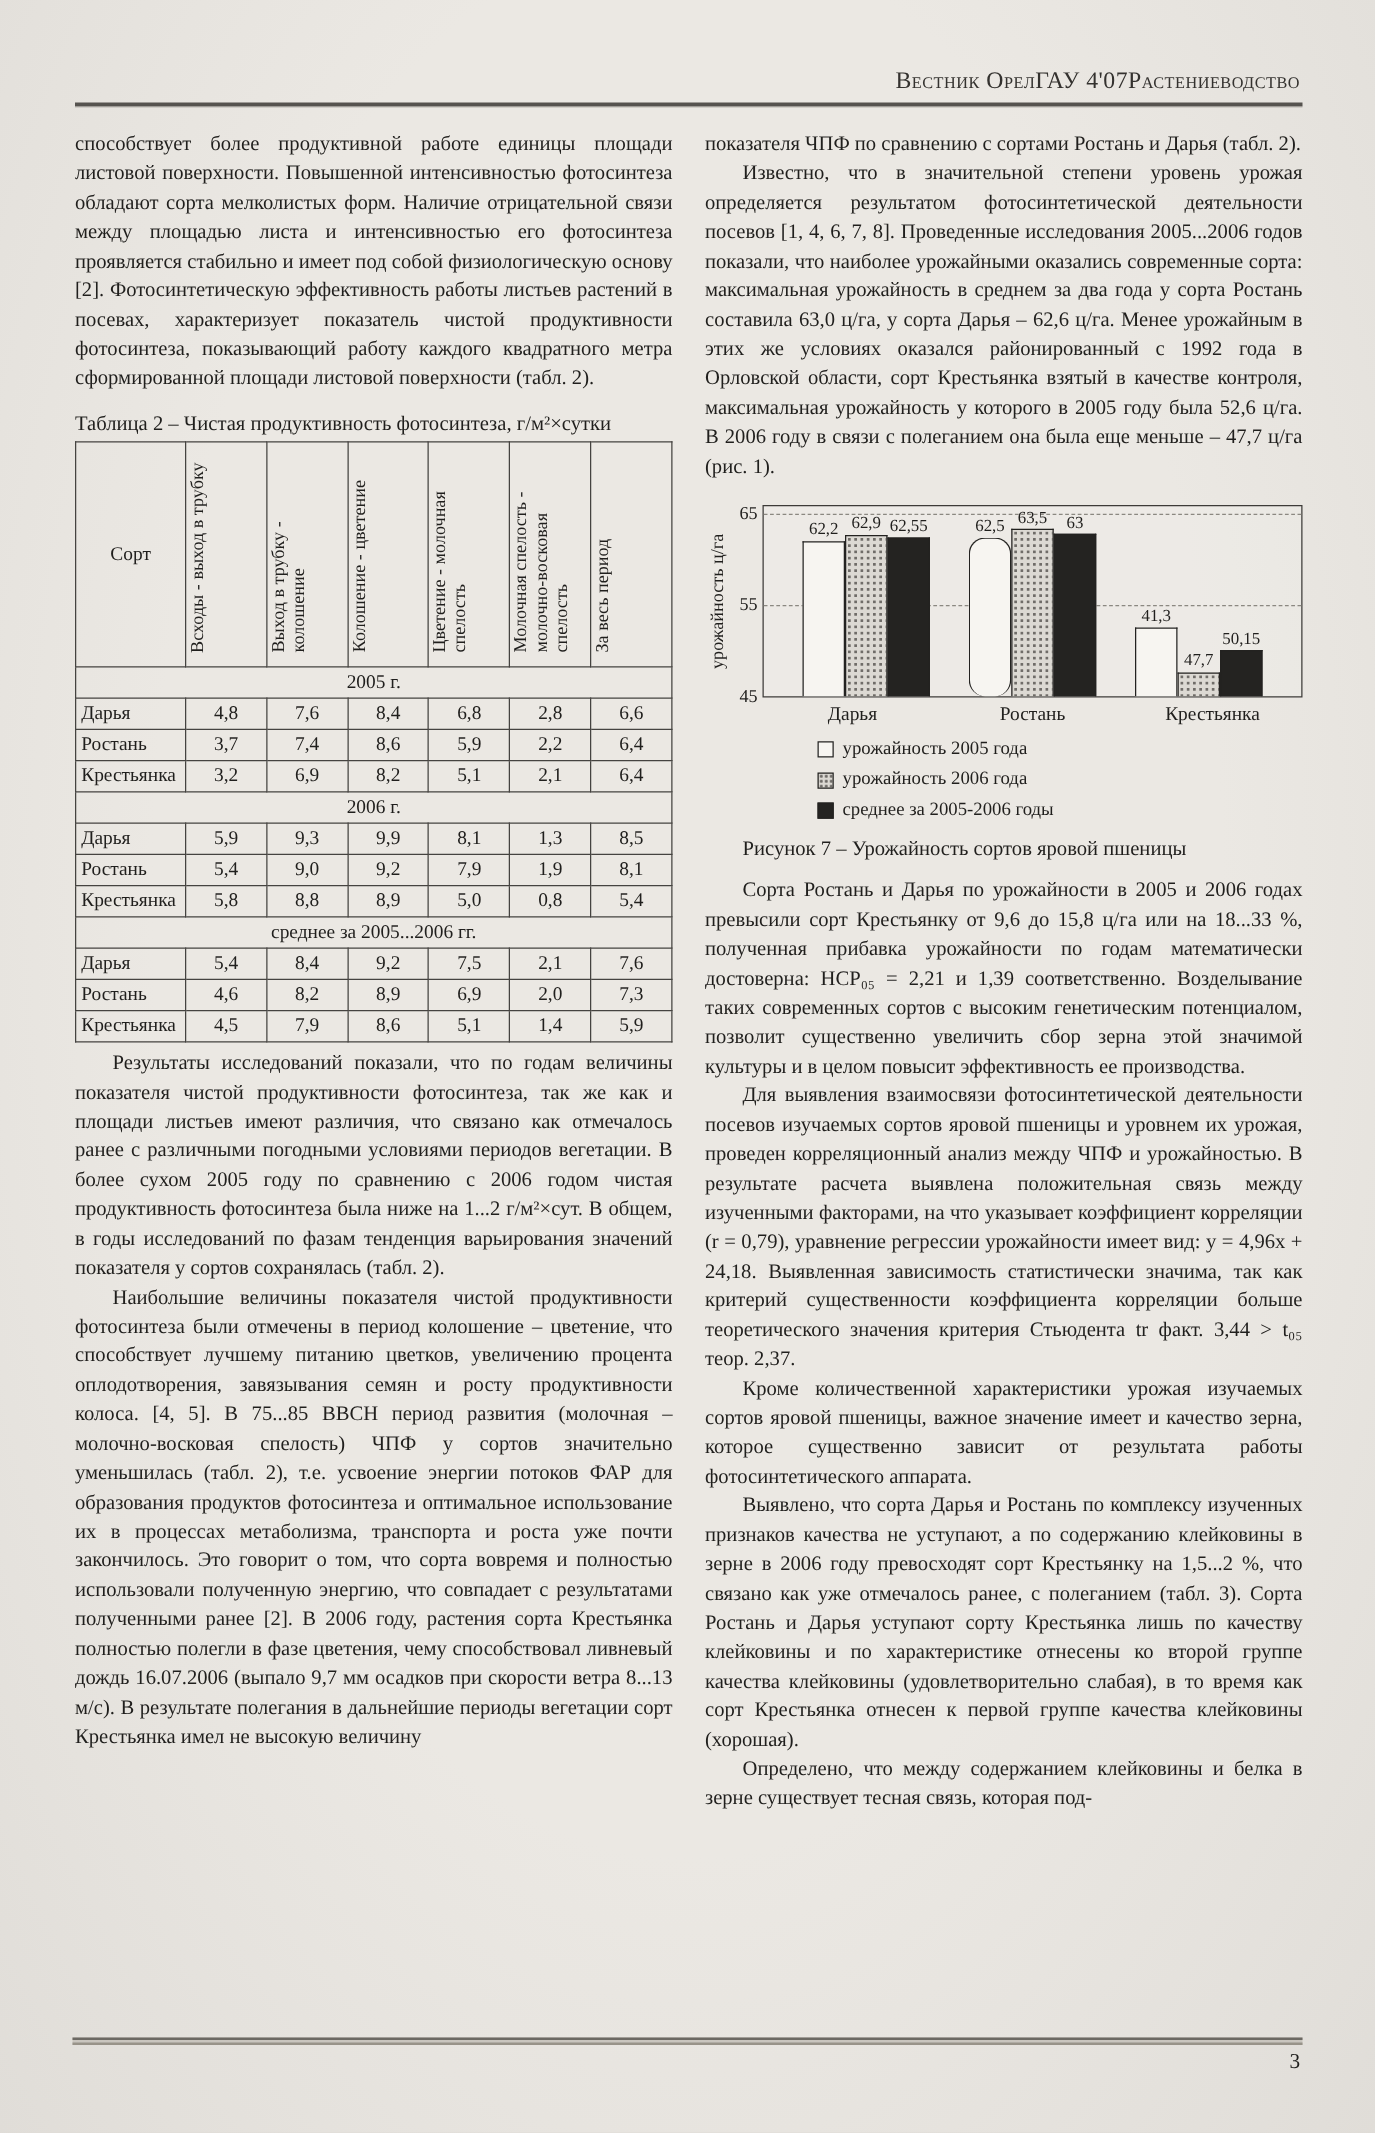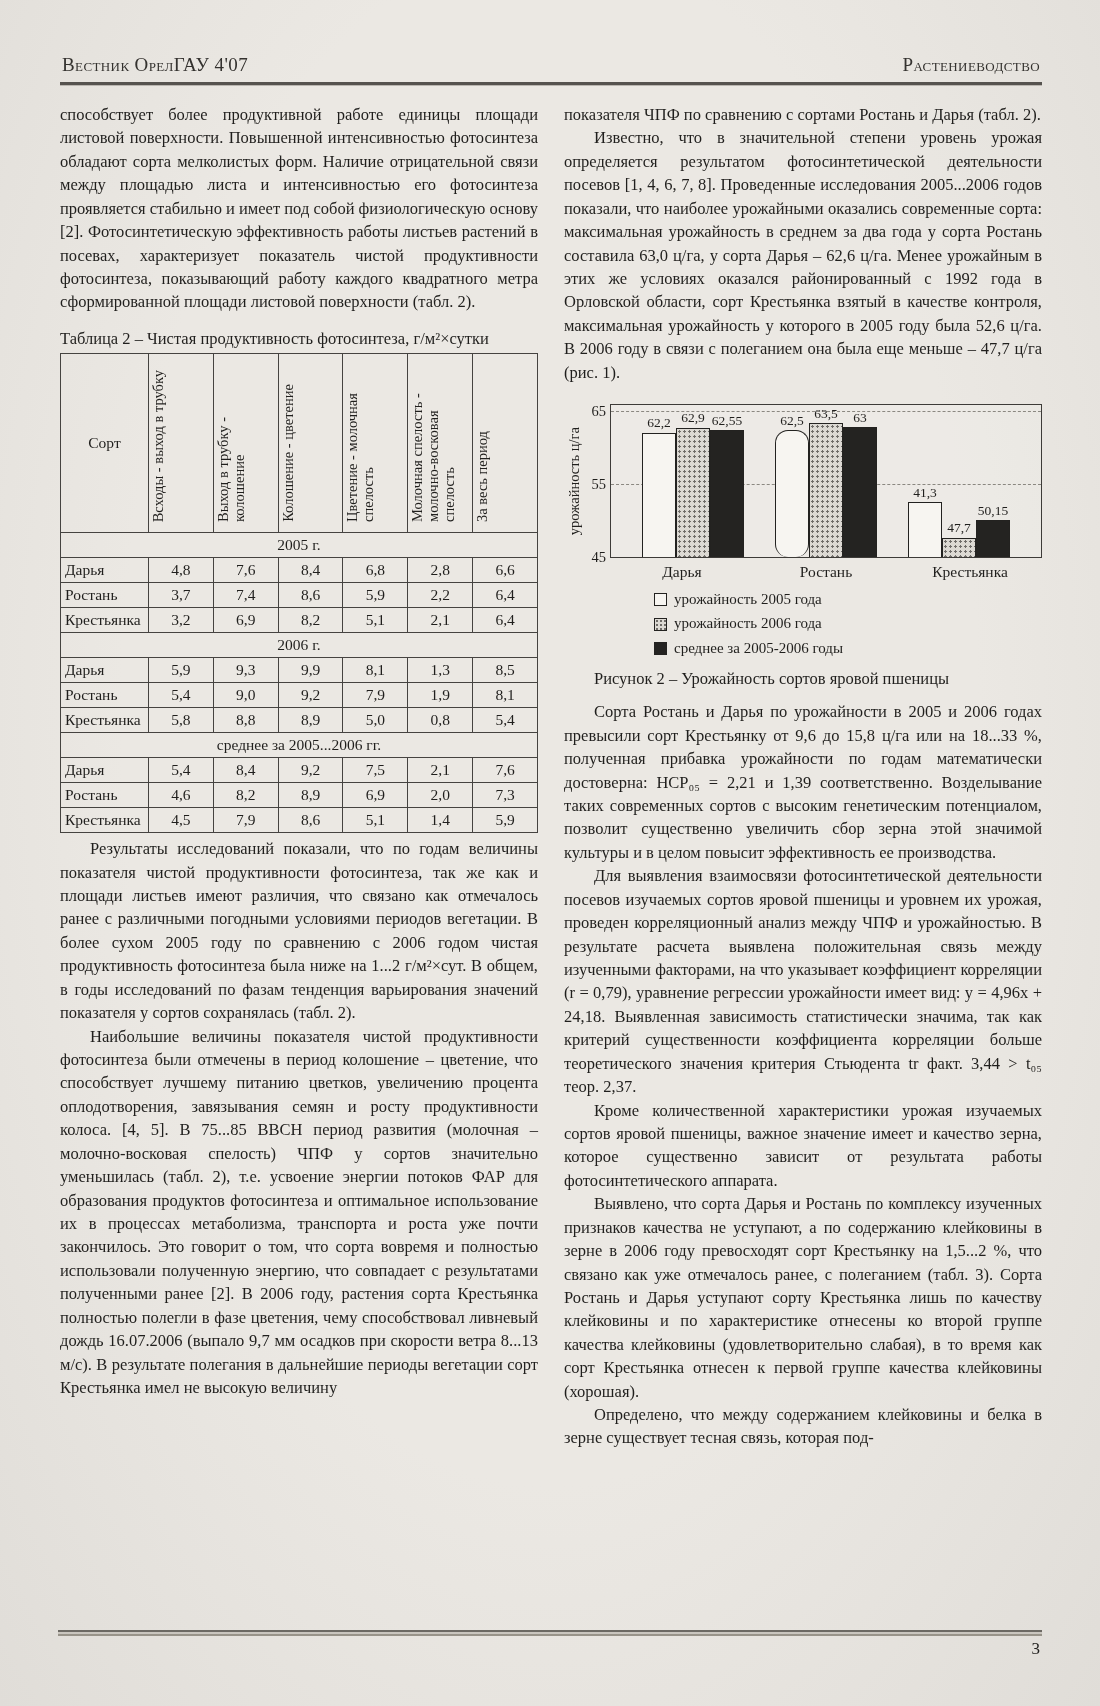--- a/index.html
+++ b/index.html
@@ -9,21 +9,21 @@
     background:#dfdcd7;
     font-family:"Liberation Serif","DejaVu Serif",serif;
     color:#201f1d;
   }
   .page {
     position:relative; width:1100px; height:1706px;
     padding:54px 58px 0 60px;
     background: radial-gradient(ellipse at 50% 42%, #ebe8e3 55%, #e0ddd8 100%);
     overflow:hidden;
   }
-  .hdr { display:flex; justify-content:space-between; align-items:baseline;
+  .hdr { display:flex; justify-content:flex-end; align-items:baseline;
     font-variant:small-caps; font-size:19px; letter-spacing:.4px; color:#34322f;
     padding:0 2px 6px 2px; }
   .hdr-rule { border-bottom:3px solid #56534f; box-shadow:0 1px 0 #bab6b0; }
   .cols { display:flex; gap:26px; margin-top:18px; }
   .col { width:479px; font-size:16.5px; line-height:1.42; text-align:justify; }
   .col p { text-indent:30px; }
   .col p.noindent { text-indent:0; }
   .mt { margin-top:4px; }
 
   
@@ -262,21 +262,21 @@
           </span>
           <span class="legend-item w2">
             <span class="sq sq1"></span>
             <span>урожайность 2006 года</span>
           </span>
           <span class="legend-item w3">
             <span class="sq sq2"></span>
             <span>среднее за 2005-2006 годы</span>
           </span>
         </div>
-        <div class="fig-caption">Рисунок 2 – Урожайность сортов яровой пшеницы</div>
+        <div class="fig-caption">Рисунок 7 – Урожайность сортов яровой пшеницы</div>
       </div>
 
       <p>Сорта Ростань и Дарья по урожайности в 2005 и 2006 годах превысили сорт Крестьянку от 9,6 до 15,8 ц/га или на 18...33 %, полученная прибавка урожайности по годам математически достоверна: НСР₀₅ = 2,21 и 1,39 соответственно. Возделывание таких современных сортов с высоким генетическим потенциалом, позволит существенно увеличить сбор зерна этой значимой культуры и в целом повысит эффективность ее производства.</p>
       <p>Для выявления взаимосвязи фотосинтетической деятельности посевов изучаемых сортов яровой пшеницы и уровнем их урожая, проведен корреляционный анализ между ЧПФ и урожайностью. В результате расчета выявлена положительная связь между изученными факторами, на что указывает коэффициент корреляции (r = 0,79), уравнение регрессии урожайности имеет вид: у = 4,96х + 24,18. Выявленная зависимость статистически значима, так как критерий существенности коэффициента корреляции больше теоретического значения критерия Стьюдента tr факт. 3,44 &gt; t₀₅ теор. 2,37.</p>
       <p>Кроме количественной характеристики урожая изучаемых сортов яровой пшеницы, важное значение имеет и качество зерна, которое существенно зависит от результата работы фотосинтетического аппарата.</p>
       <p>Выявлено, что сорта Дарья и Ростань по комплексу изученных признаков качества не уступают, а по содержанию клейковины в зерне в 2006 году превосходят сорт Крестьянку на 1,5...2 %, что связано как уже отмечалось ранее, с полеганием (табл. 3). Сорта Ростань и Дарья уступают сорту Крестьянка лишь по качеству клейковины и по характеристике отнесены ко второй группе качества клейковины (удовлетворительно слабая), в то время как сорт Крестьянка отнесен к первой группе качества клейковины (хорошая).</p>
       <p>Определено, что между содержанием клейковины и белка в зерне существует тесная связь, которая под-</p>
     </div>
 
   </div>

